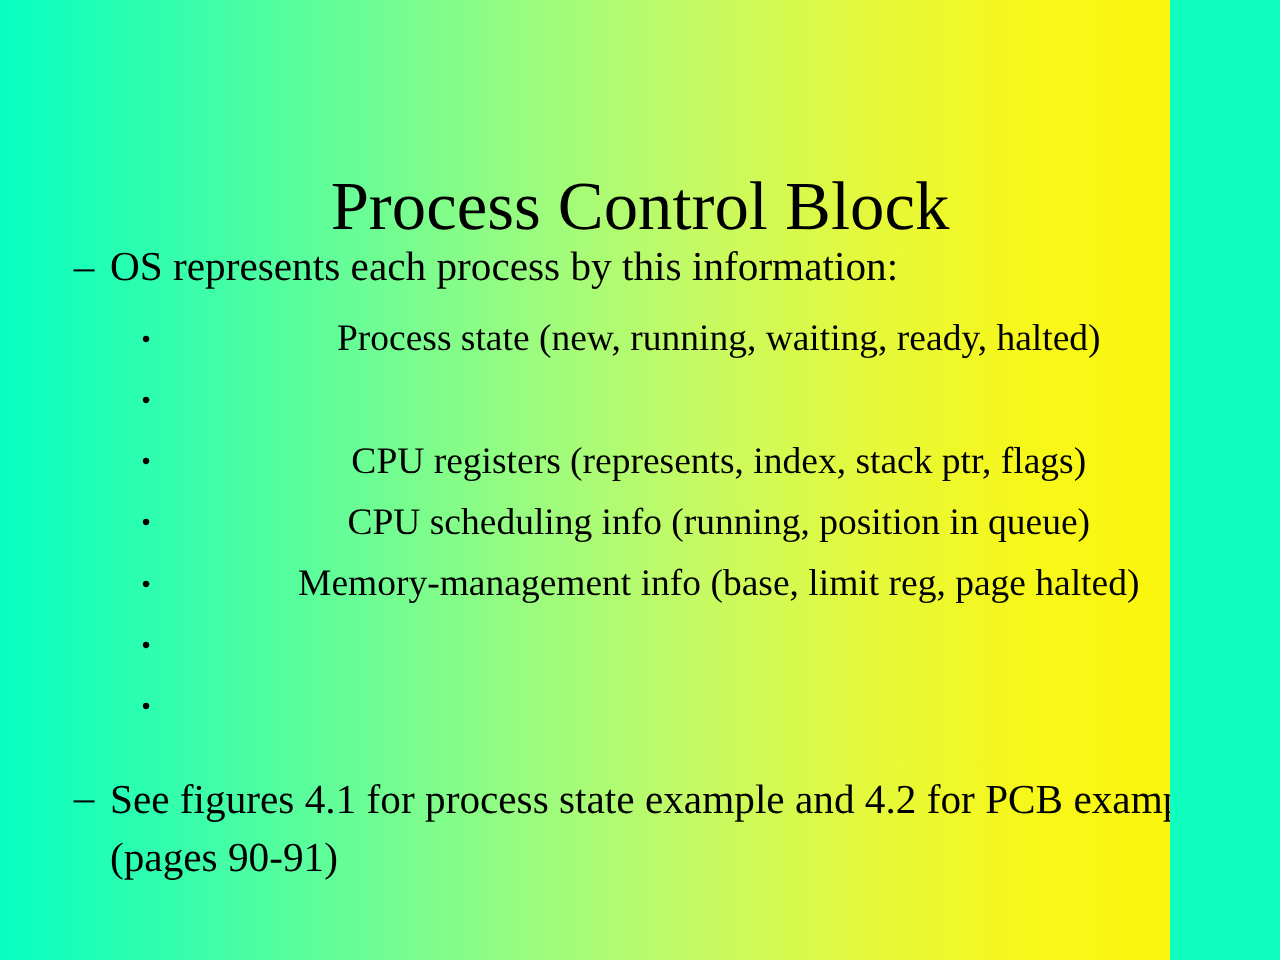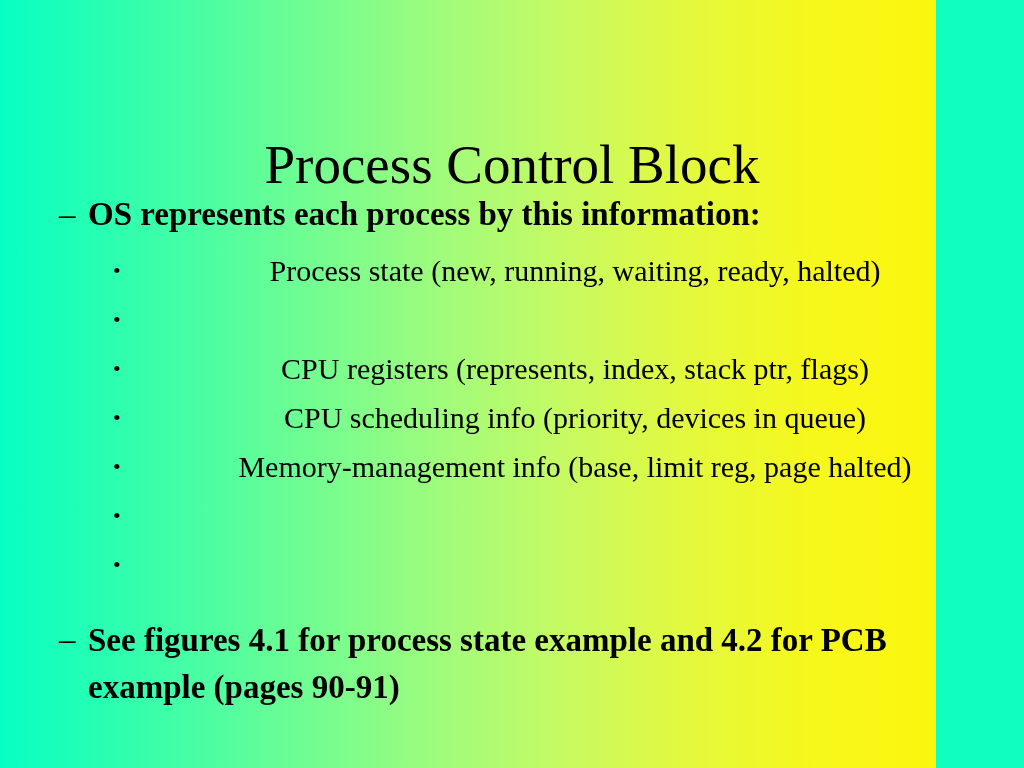--- a/index.html
+++ b/index.html
@@ -84,21 +84,20 @@
     font-size: 33px;
     line-height: 44px;
     text-align: left;
   }
 
   .lvl1 .btext {
     display: block;
     font-size: 33px;
     line-height: 44px;
     text-indent: 0;
-    font-weight: bold;
   }
 
   
   .lvl2 {
     padding-left: 138px;
     padding-right: 12px;
     min-height: 49px;
   }
 
   .lvl2 .marker {
@@ -155,21 +154,21 @@
       <span class="marker">•</span>
     </div>
 
     <div class="bullet-row lvl2" id="row-sub-2">
       <span class="marker">•</span>
       <span class="btext">CPU registers (represents, index, stack ptr, flags)</span>
     </div>
 
     <div class="bullet-row lvl2" id="row-sub-3">
       <span class="marker">•</span>
-      <span class="btext">CPU scheduling info (priority, devices in queue)</span>
+      <span class="btext">CPU scheduling info (running, position in queue)</span>
     </div>
 
     <div class="bullet-row lvl2" id="row-sub-4">
       <span class="marker">•</span>
       <span class="btext">Memory-management info (base, limit reg, page halted)</span>
     </div>
 
     <div class="bullet-row lvl2 condensed" id="row-sub-5">
       <span class="marker">•</span>
     </div>

